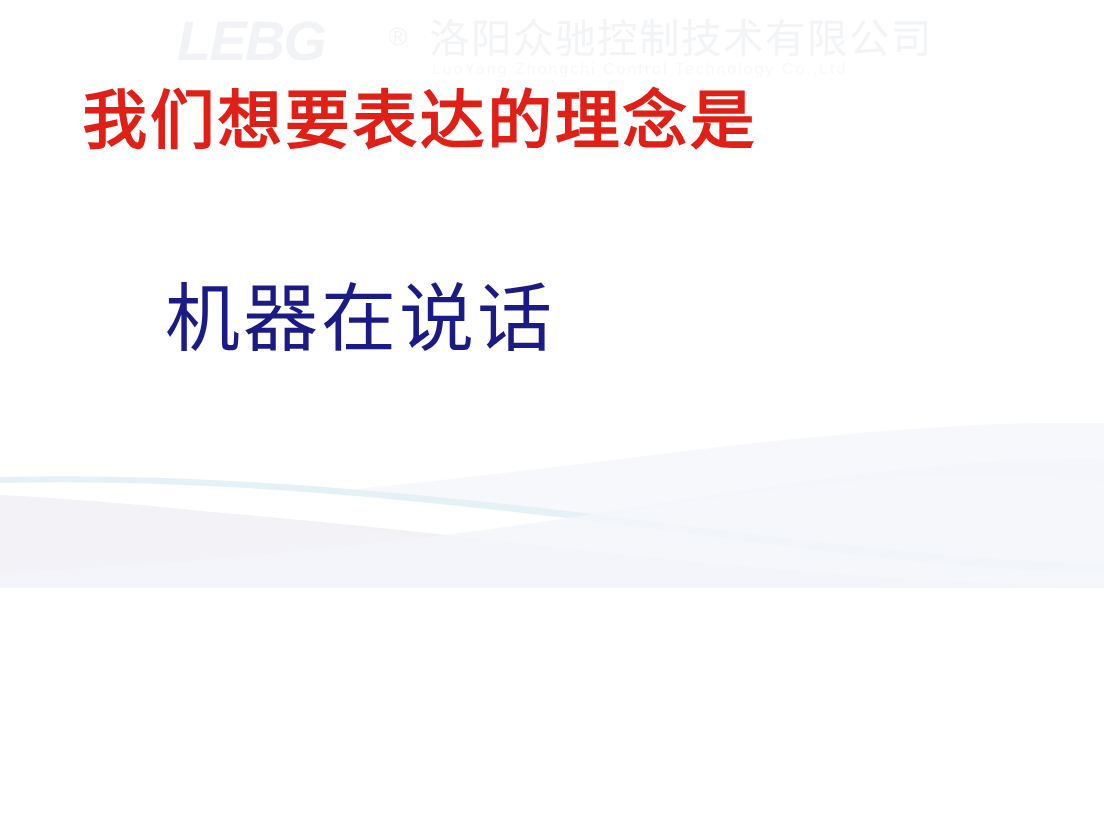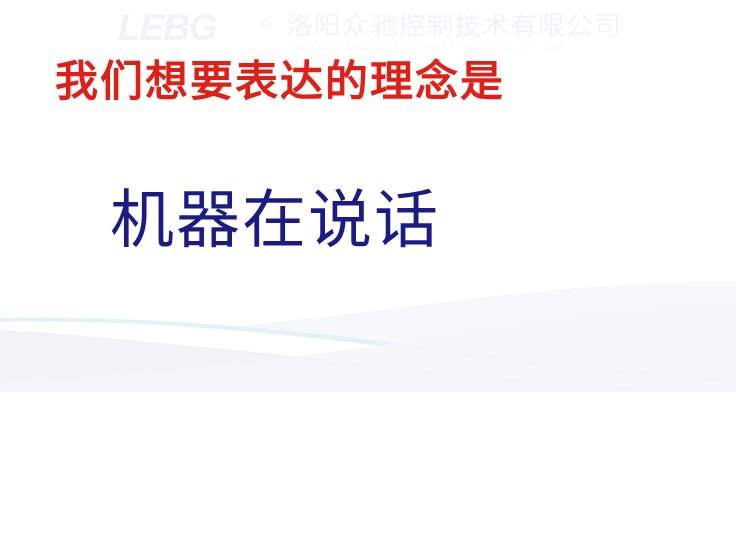--- a/index.html
+++ b/index.html
@@ -98,21 +98,21 @@
     line-height: 1.12;
     white-space: nowrap;
   }
 
   
   #statement-line-1 {
     position: absolute;
     left: 110px;
     top: 186px;
     font-family: "Liberation Serif", "DejaVu Serif", serif;
-    font-size: 64px;
+    font-size: 50px;
     font-weight: normal;
     color: #1b1b86;
     letter-spacing: 2px;
     line-height: 1.08;
     white-space: nowrap;
   }
 
   #statement-line-2 {
     position: absolute;
     left: 283px;

